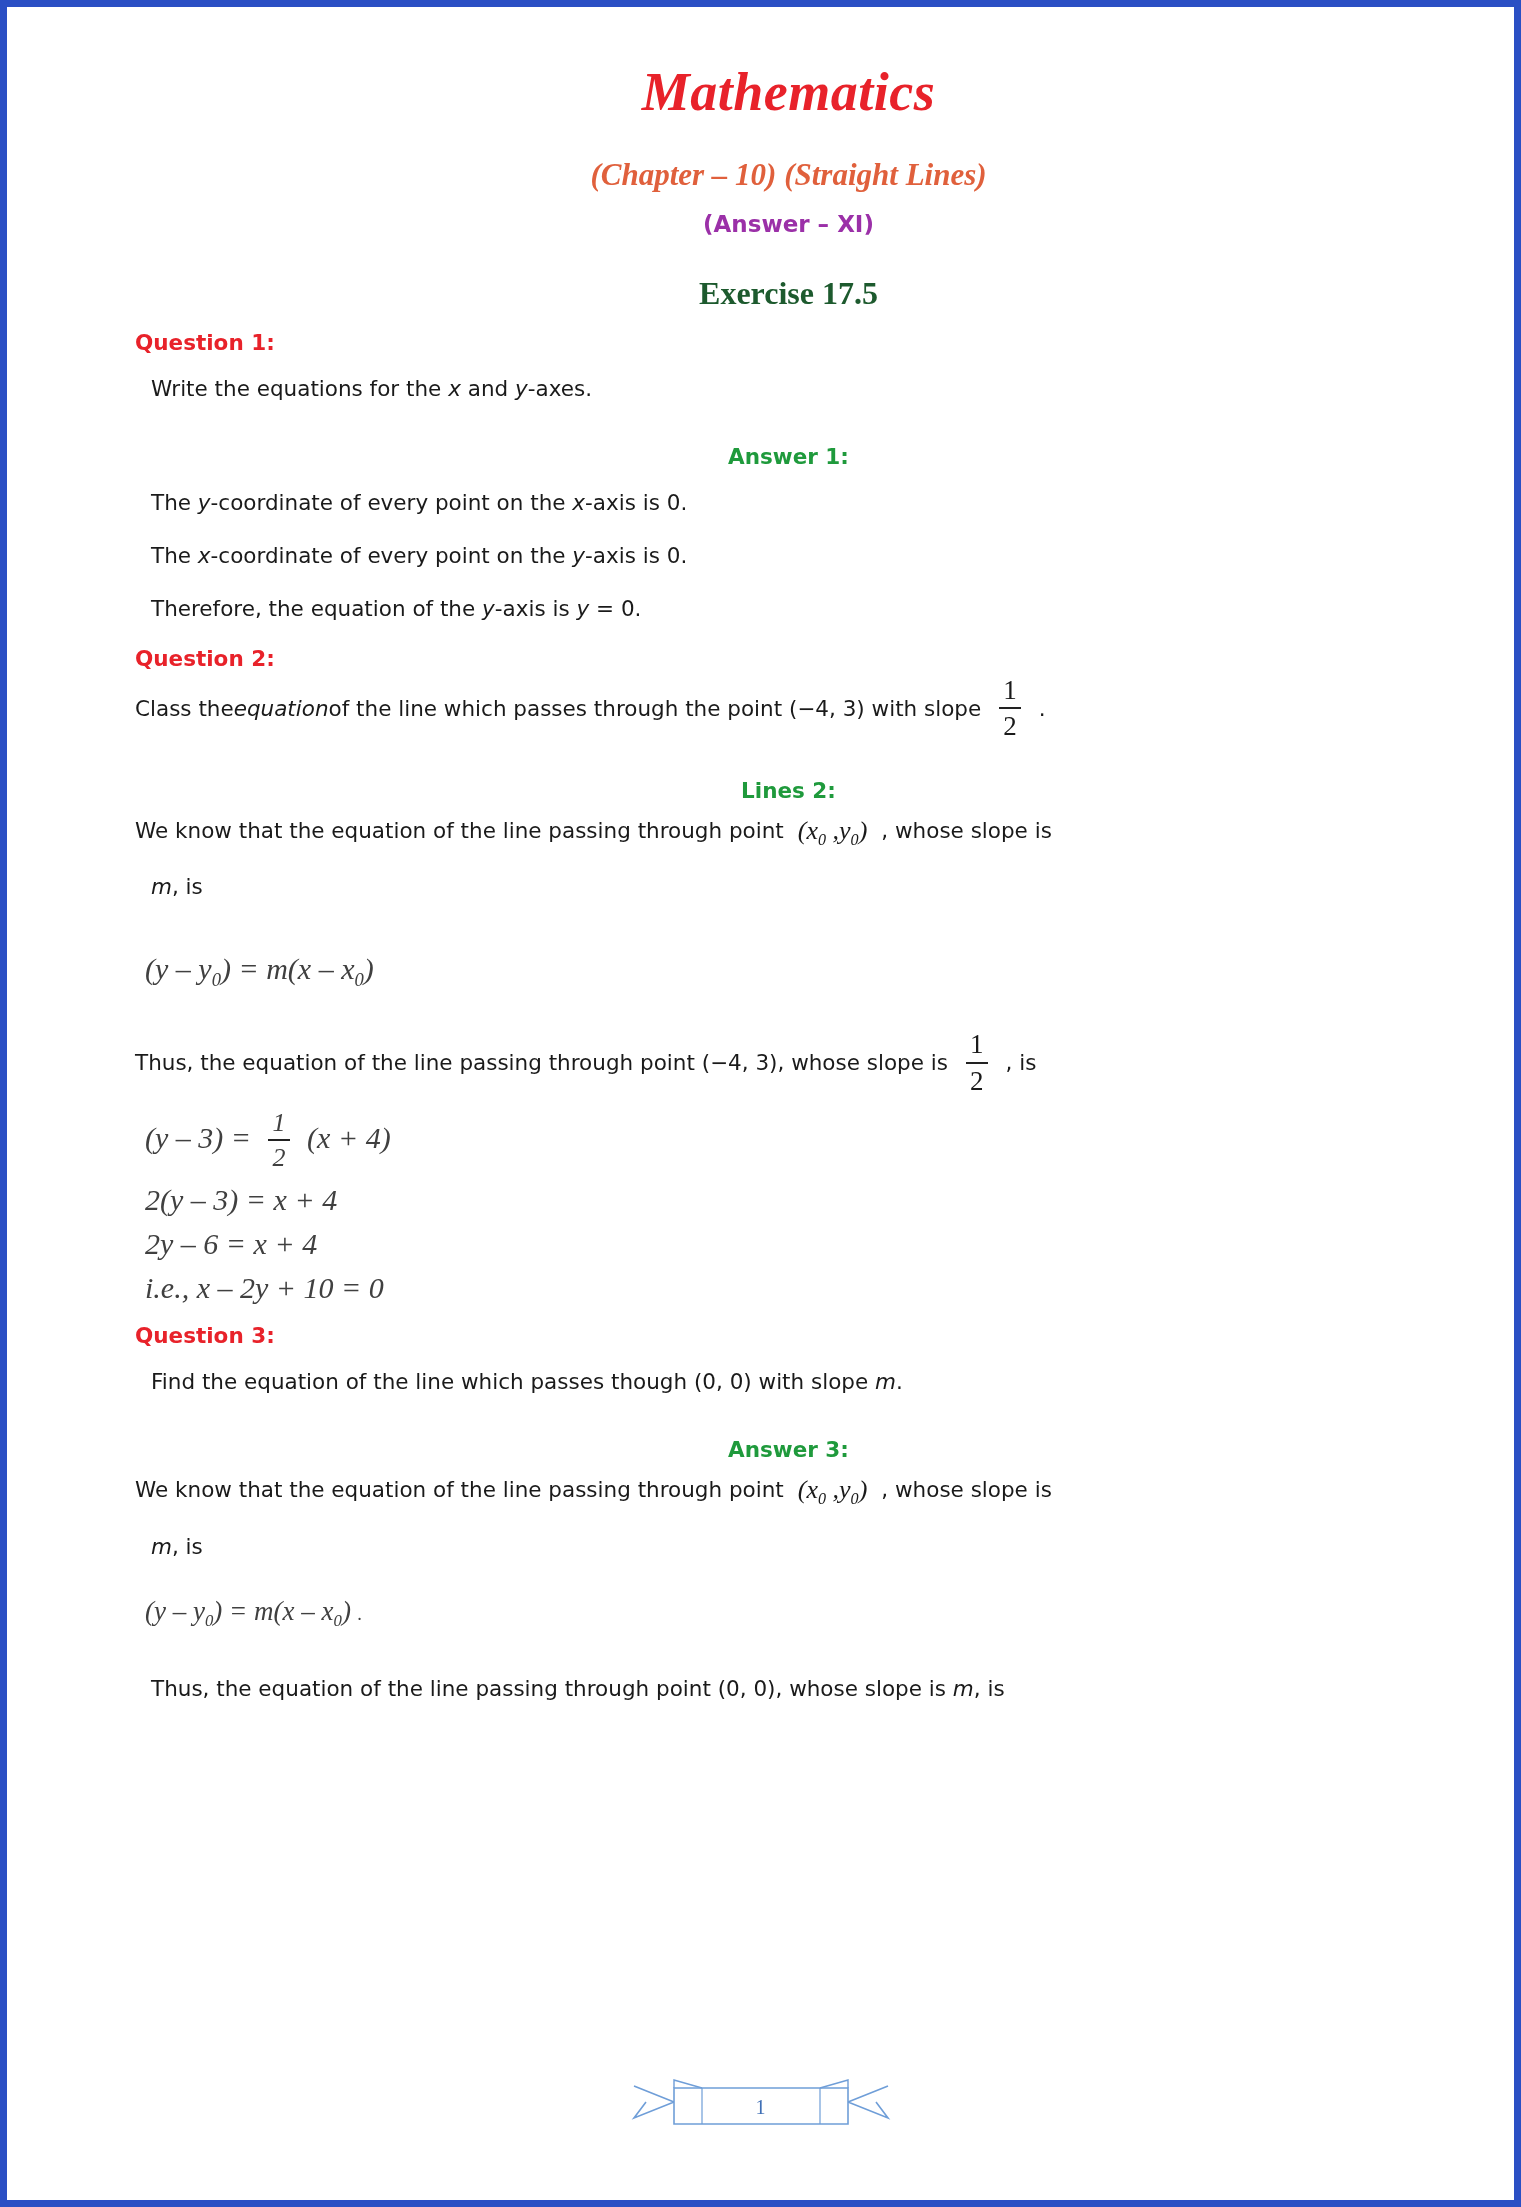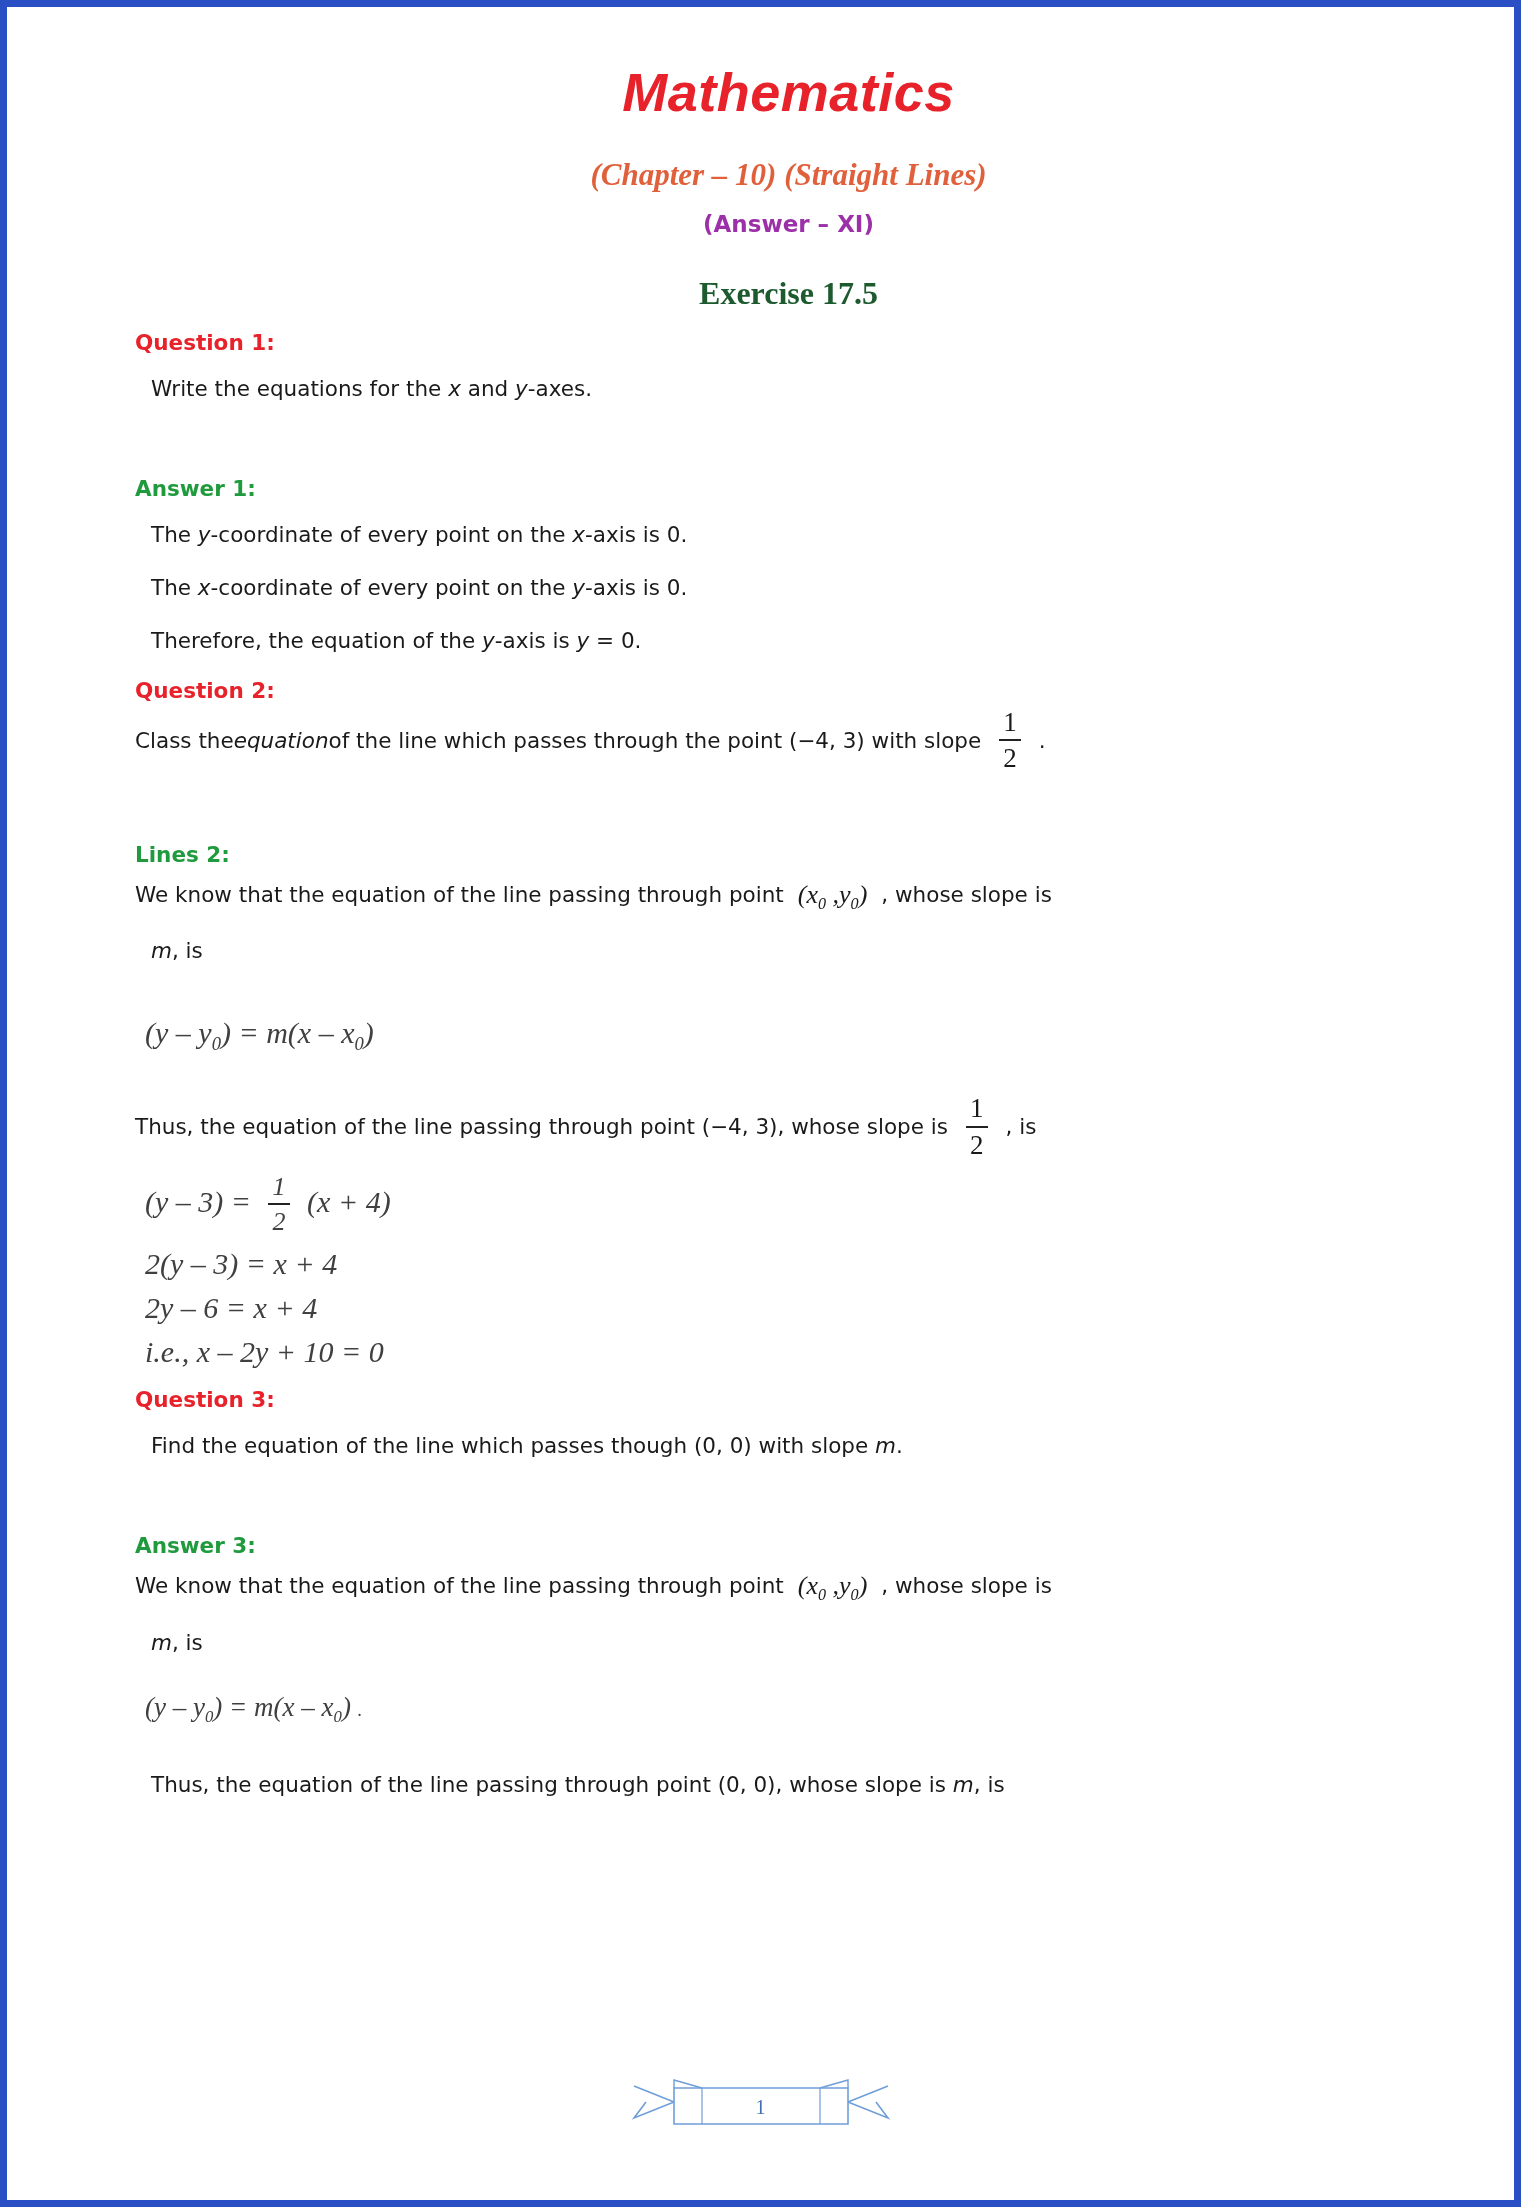--- a/index.html
+++ b/index.html
@@ -21,21 +21,21 @@
   }
   .inner {
     padding: 28px 72px 0 128px;
     box-sizing: border-box;
     height: 100%;
     position: relative;
   }
   .doc-title {
     text-align: center;
     color: #e8222a;
-    font-family: Liberation Sans, sans-serif;
+    font-family: Liberation Serif, serif;
     font-style: italic;
     font-weight: bold;
     font-size: 54px;
     margin: 26px 0 0 0;
     letter-spacing: 0.5px;
   }
   .chapter-line {
     text-align: center;
     color: #e0603c;
     font-family: "Liberation Serif", serif;
@@ -64,22 +64,23 @@
     color: #e8222a;
     font-weight: bold;
     font-size: 21.5px;
     margin-top: 18px;
     margin-bottom: 6px;
   }
   .a-head {
     color: #1f9a3c;
     font-weight: bold;
     font-size: 21.5px;
-    margin-top: 68px;
+    margin-top: 36px;
     margin-bottom: 6px;
+    text-align: center;
   }
   .txt {
     color: #1a1a1a;
     font-size: 21.5px;
     line-height: 1.72;
     margin: 16px;
   }
   .i { font-style: italic; }
   .gap-s { height: 14px; }
   .gap-m { height: 30px; }

